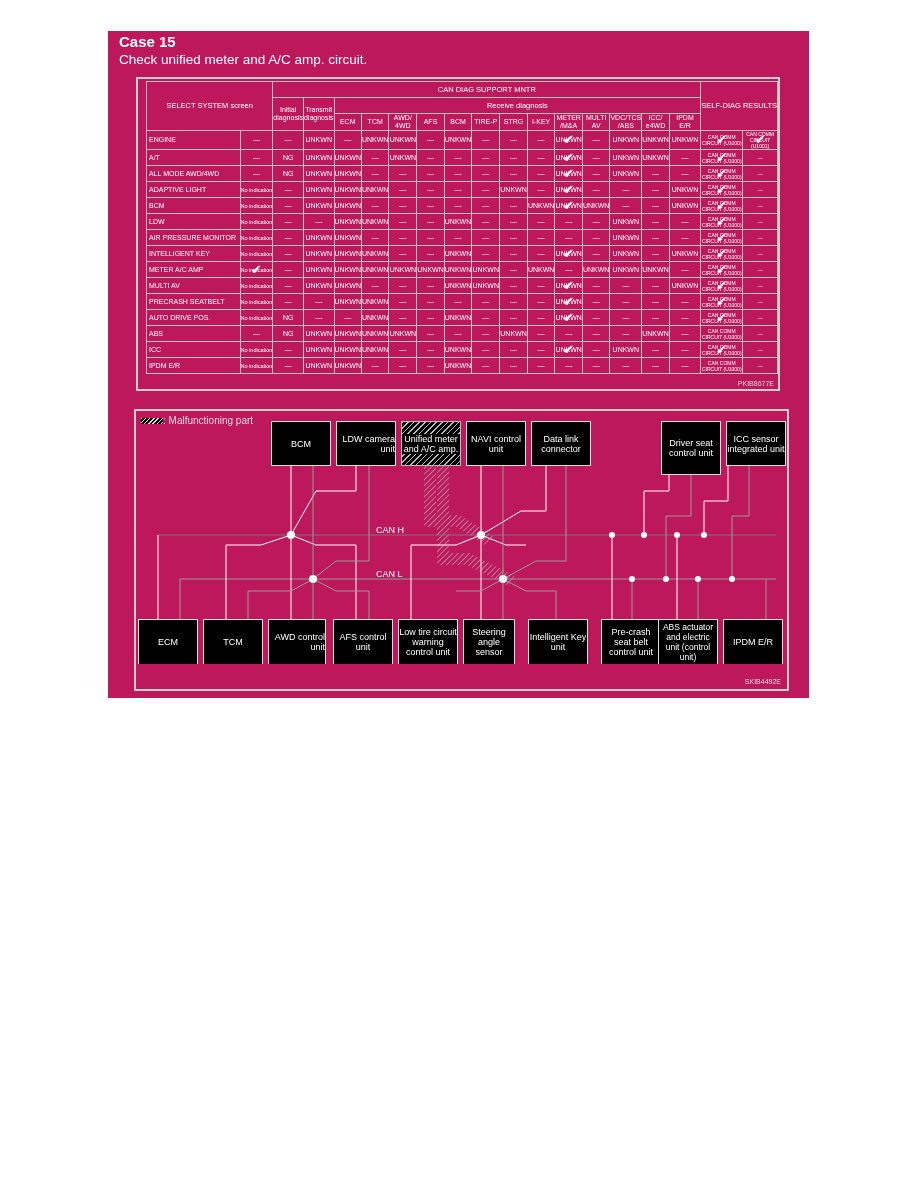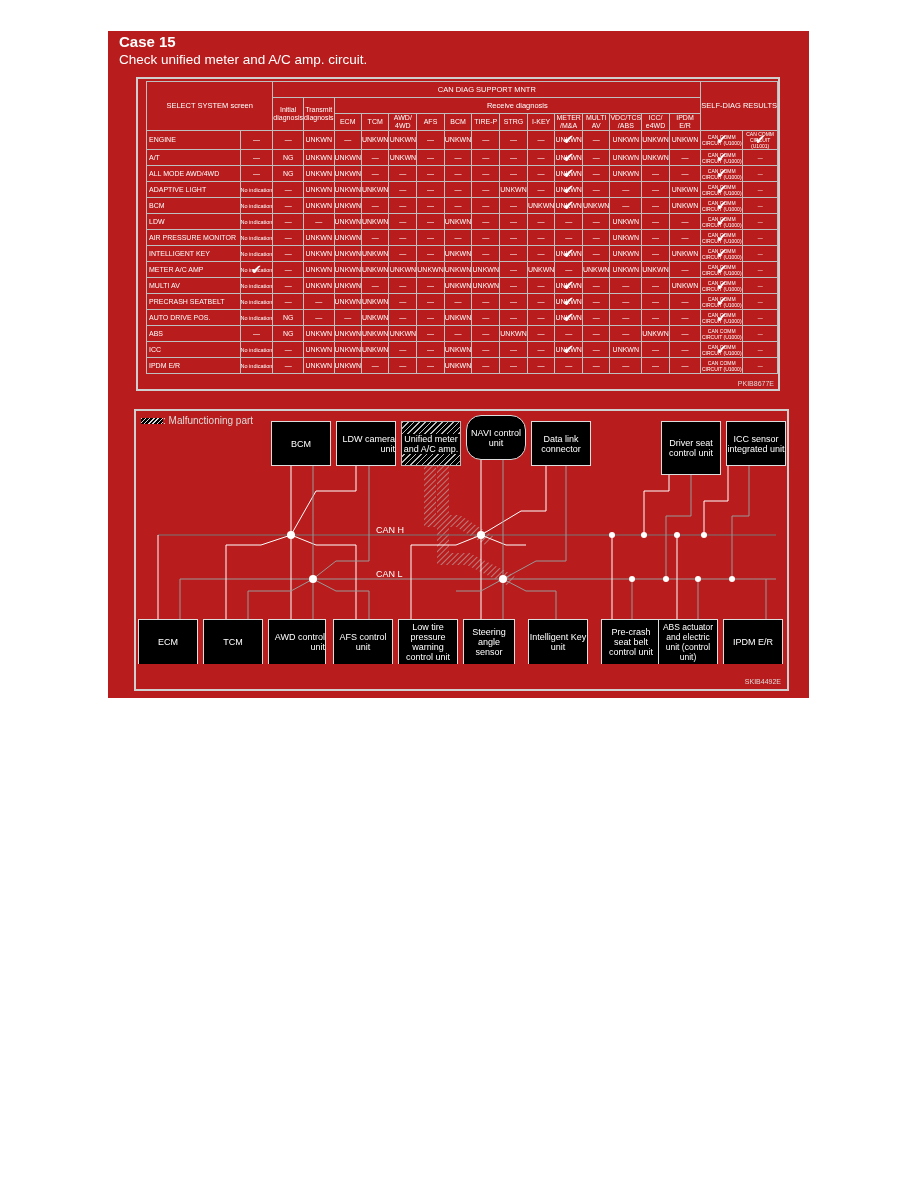--- a/index.html
+++ b/index.html
@@ -1,17 +1,17 @@
 <!DOCTYPE html>
 <html><head>
 <meta charset="utf-8">
 <style>
   html,body{margin:0;padding:0;background:#ffffff;}
   body{width:918px;height:1188px;position:relative;overflow:hidden;font-family:"Liberation Sans",sans-serif;}
-  .panel{position:absolute;left:108px;top:31px;width:701px;height:667px;background:#b91c1c;color:#fff;}
+  .panel{position:absolute;left:108px;top:31px;width:701px;height:667px;background:#be185d;color:#fff;}
   .case-title{position:absolute;left:11px;top:2px;font-size:15px;font-weight:bold;color:#fff;}
   .case-sub{position:absolute;left:11px;top:21px;font-size:13.5px;color:#fff;}
   .frame{position:absolute;border:2px solid #cfcfcf;}
   .frame1{left:28px;top:46px;width:640px;height:310px;}
   .frame2{left:26px;top:378px;width:651px;height:278px;}
   table.diag{position:absolute;left:8px;top:2px;border-collapse:collapse;color:#fff;font-size:7px;table-layout:fixed;}
   table.diag td, table.diag th{border:1px solid #bfbfbf;text-align:center;padding:0;font-weight:normal;overflow:hidden;white-space:nowrap;height:15px;line-height:8px;}
   table.diag td.sys{text-align:left;padding-left:2px;font-size:7px;}
   table.diag td.small{font-size:5.5px;line-height:6px;}
   table.diag td.sd{font-size:5px;line-height:6px;white-space:normal;}
@@ -477,21 +477,21 @@
 
     <div class="box" style="left:135px;top:10px;width:60px;height:45px;">
         <span>BCM</span>
       </div>
     <div class="box" style="left:200px;top:10px;width:60px;height:45px;text-align:right;">
         <span>LDW camera unit</span>
       </div>
     <div class="box hatched" style="left:265px;top:10px;width:60px;height:45px;">
         <span>Unified meter and A/C amp.</span>
       </div>
-    <div class="box" style="left:330px;top:4px;width:60px;height:45px;border-radius:15px;">
+    <div class="box" style="left:330px;top:10px;width:60px;height:45px;">
         <span>NAVI control unit</span>
       </div>
     <div class="box" style="left:395px;top:10px;width:60px;height:45px;">
         <span>Data link connector</span>
       </div>
     <div class="box" style="left:525px;top:10px;width:60px;height:54px;">
         <span>Driver seat control unit</span>
       </div>
     <div class="box" style="left:590px;top:10px;width:60px;height:45px;">
         <span>ICC sensor integrated unit</span>
@@ -503,21 +503,21 @@
     <div class="box bottom-box" style="left:67px;top:208px;width:60px;height:45px;">
         <span>TCM</span>
       </div>
     <div class="box bottom-box" style="left:132px;top:208px;width:58px;height:45px;text-align:right;">
         <span>AWD control unit</span>
       </div>
     <div class="box bottom-box" style="left:197px;top:208px;width:60px;height:45px;">
         <span>AFS control unit</span>
       </div>
     <div class="box bottom-box" style="left:262px;top:208px;width:60px;height:45px;">
-        <span>Low tire pressure warning control unit</span>
+        <span>Low tire circuit warning control unit</span>
       </div>
     <div class="box bottom-box" style="left:327px;top:208px;width:52px;height:45px;">
         <span>Steering angle sensor</span>
       </div>
     <div class="box bottom-box" style="left:392px;top:208px;width:60px;height:45px;align-items:center;">
         <span>Intelligent Key unit</span>
       </div>
     <div class="box bottom-box" style="left:457px;top:208px;width:60px;height:45px;margin-left:8px;">
         <span>Pre-crash seat belt control unit</span>
       </div>

